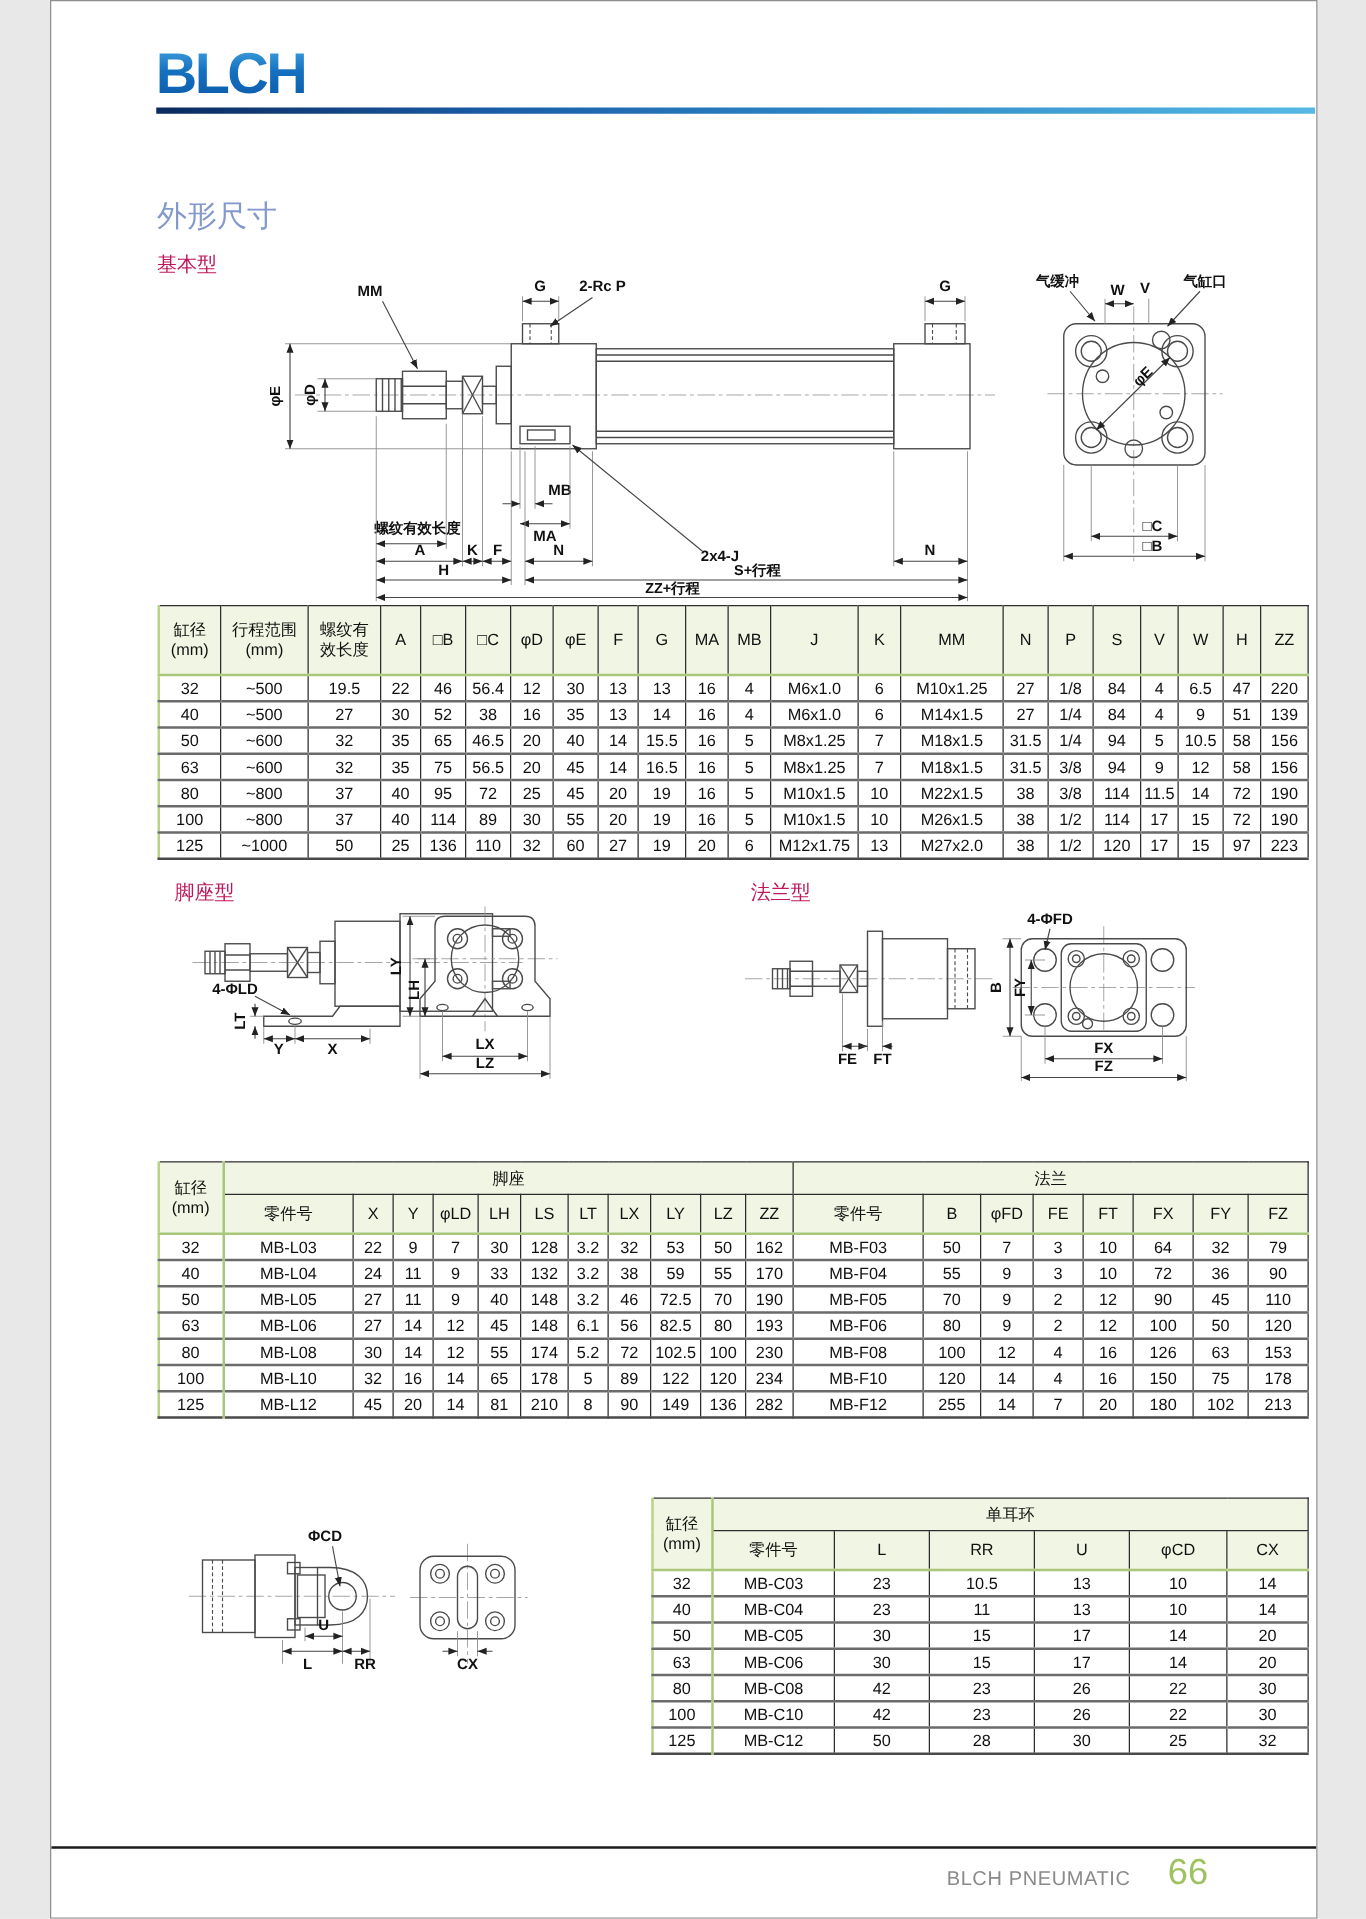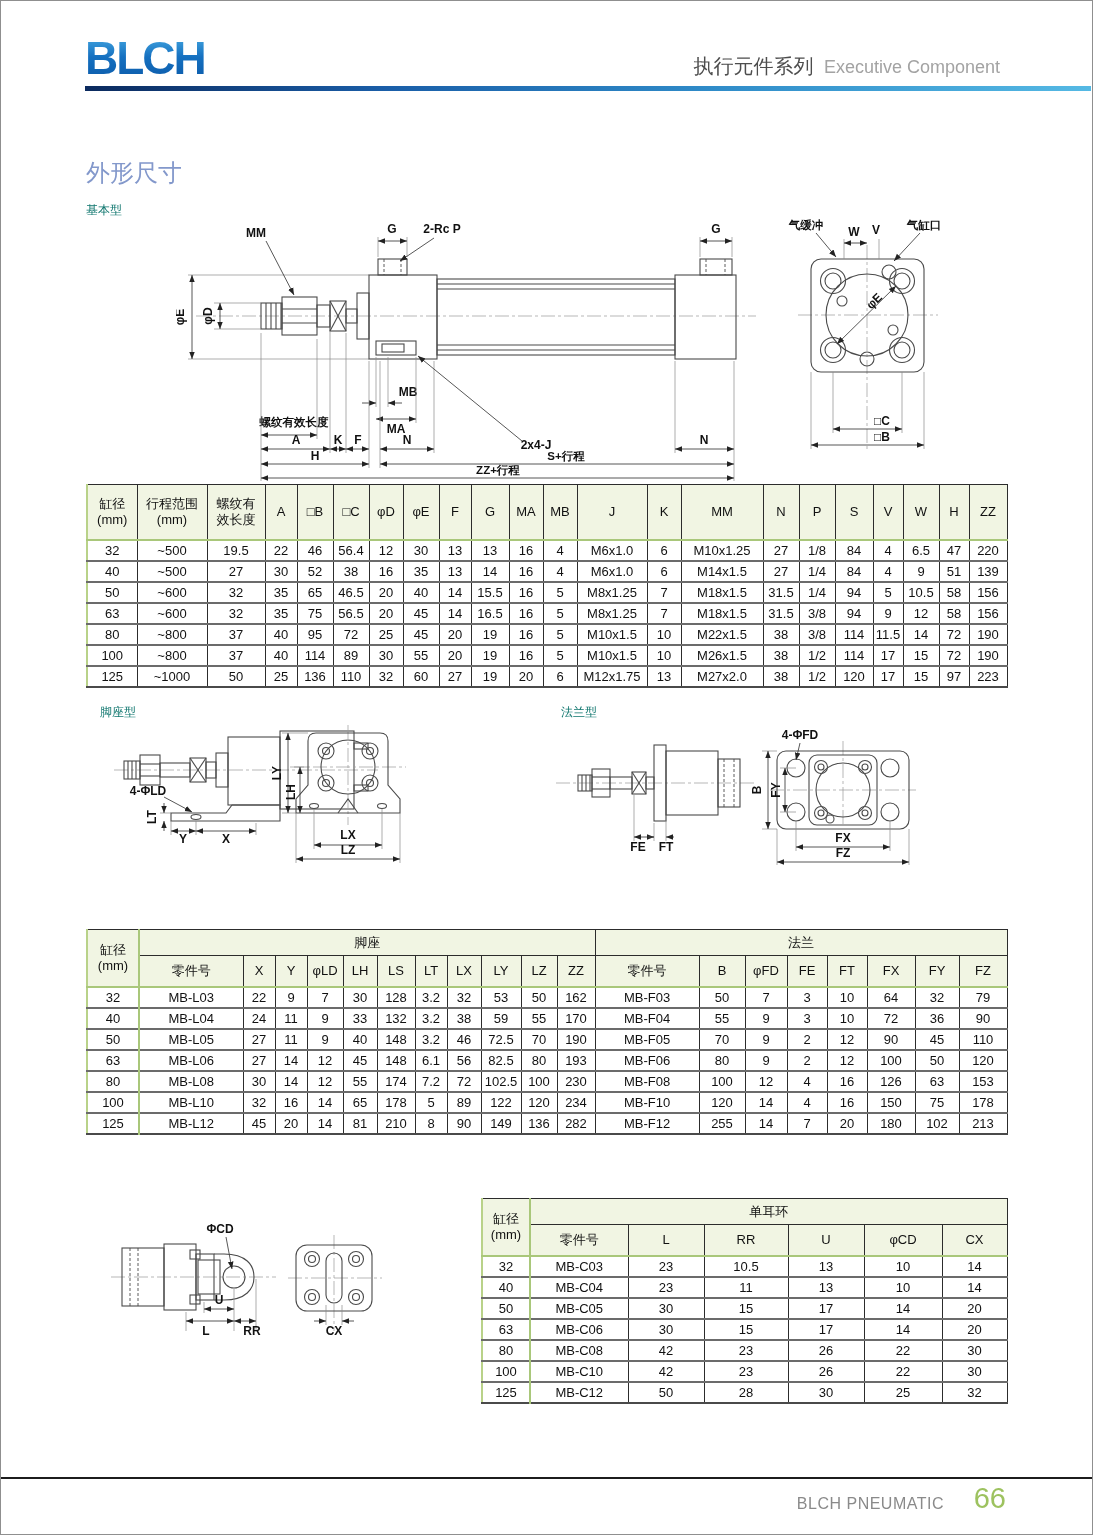--- a/index.html
+++ b/index.html
@@ -1,32 +1,32 @@
 <!DOCTYPE html>
 <html><head>
 <meta charset="utf-8">
 <style>
   html,body{margin:0;padding:0;background:#e8e8e8;}
-  .page{position:relative;width:1093px;height:1535px;margin:0 auto;background:#fff;
+  .page{position:relative;width:1014px;height:1535px;margin:0 auto;background:#fff;
         border:1px solid #8f8f8f;box-sizing:border-box;overflow:hidden;
         font-family:"Liberation Sans",sans-serif;color:#222;}
 
   
   .logo{position:absolute;left:84px;top:30px;font-size:46px;font-weight:700;letter-spacing:-2px;
         background:linear-gradient(180deg,#4fb3e8 0%,#1570c0 48%,#0a57a6 100%);
         -webkit-background-clip:text;background-clip:text;color:transparent;}
   .hdr-right{position:absolute;top:52px;right:92px;white-space:nowrap;}
   .hdr-right .zh{font-size:20px;color:#4d4d4d;}
   .hdr-right .en{font-size:18px;color:#a3a3a3;margin-left:6px;}
   .hdr-rule{position:absolute;left:84px;right:1px;top:85px;height:5px;
         background:linear-gradient(90deg,#0b2a5e 0%,#1a5ea8 30%,#2f8bc8 62%,#55b9e4 100%);}
 
   
   .title-main{position:absolute;left:85px;top:156px;font-size:24px;color:#8398cb;}
-  .sec{position:absolute;font-size:12px;color:#0f766e;}
+  .sec{position:absolute;font-size:16px;color:#be185d;}
   .sec.basic{left:85px;top:201px;}
   .sec.foot{left:88px;top:703px;margin-left:11px;}
   .sec.flange{left:560px;top:703px;}
   .sec.clevis{left:88px;top:1105px;}
 
   
   table.dimtable{position:absolute;border-collapse:collapse;table-layout:fixed;background:#fff;
         font-size:13px;color:#111;
         border-top:1px solid #2c2c2c;border-right:1px solid #2c2c2c;
         border-bottom:2px solid #4a4a4a;border-left:2px solid #b9d289;}
@@ -64,24 +64,20 @@
   .foot-rule{position:absolute;left:0;right:0;top:1476px;height:2px;background:#1c1c1c;}
   .foot-brand{position:absolute;top:1494px;right:148px;font-size:16px;color:#8a8a8a;letter-spacing:.5px;}
   .foot-num{position:absolute;top:1481px;right:86px;font-size:29px;color:#9dc25f;}
 </style>
 </head>
 <body>
 
 <div class="page">
 
   <div class="logo">BLCH</div>
-  <div class="hdr-right">
-    <span class="zh">执行元件系列</span>
-    <span class="en">Executive Component</span>
-  </div>
   <div class="hdr-rule"></div>
 
   <div class="title-main">外形尺寸</div>
   <div class="sec basic">基本型</div>
   <div class="sec foot">脚座型</div>
   <div class="sec flange">法兰型</div>
   <div class="sec clevis">单耳环型</div>
 
   <svg style="left:175px;top:212px" width="890" height="270" viewBox="0 0 890 270">
     <defs>
@@ -810,21 +806,21 @@
           <td>120</td>
         </tr>
         <tr>
           <td>80</td>
           <td>MB-L08</td>
           <td>30</td>
           <td>14</td>
           <td>12</td>
           <td>55</td>
           <td>174</td>
-          <td>7.2</td>
+          <td>5.2</td>
           <td>72</td>
           <td>102.5</td>
           <td>100</td>
           <td>230</td>
           <td>MB-F08</td>
           <td>100</td>
           <td>12</td>
           <td>4</td>
           <td>16</td>
           <td>126</td>

